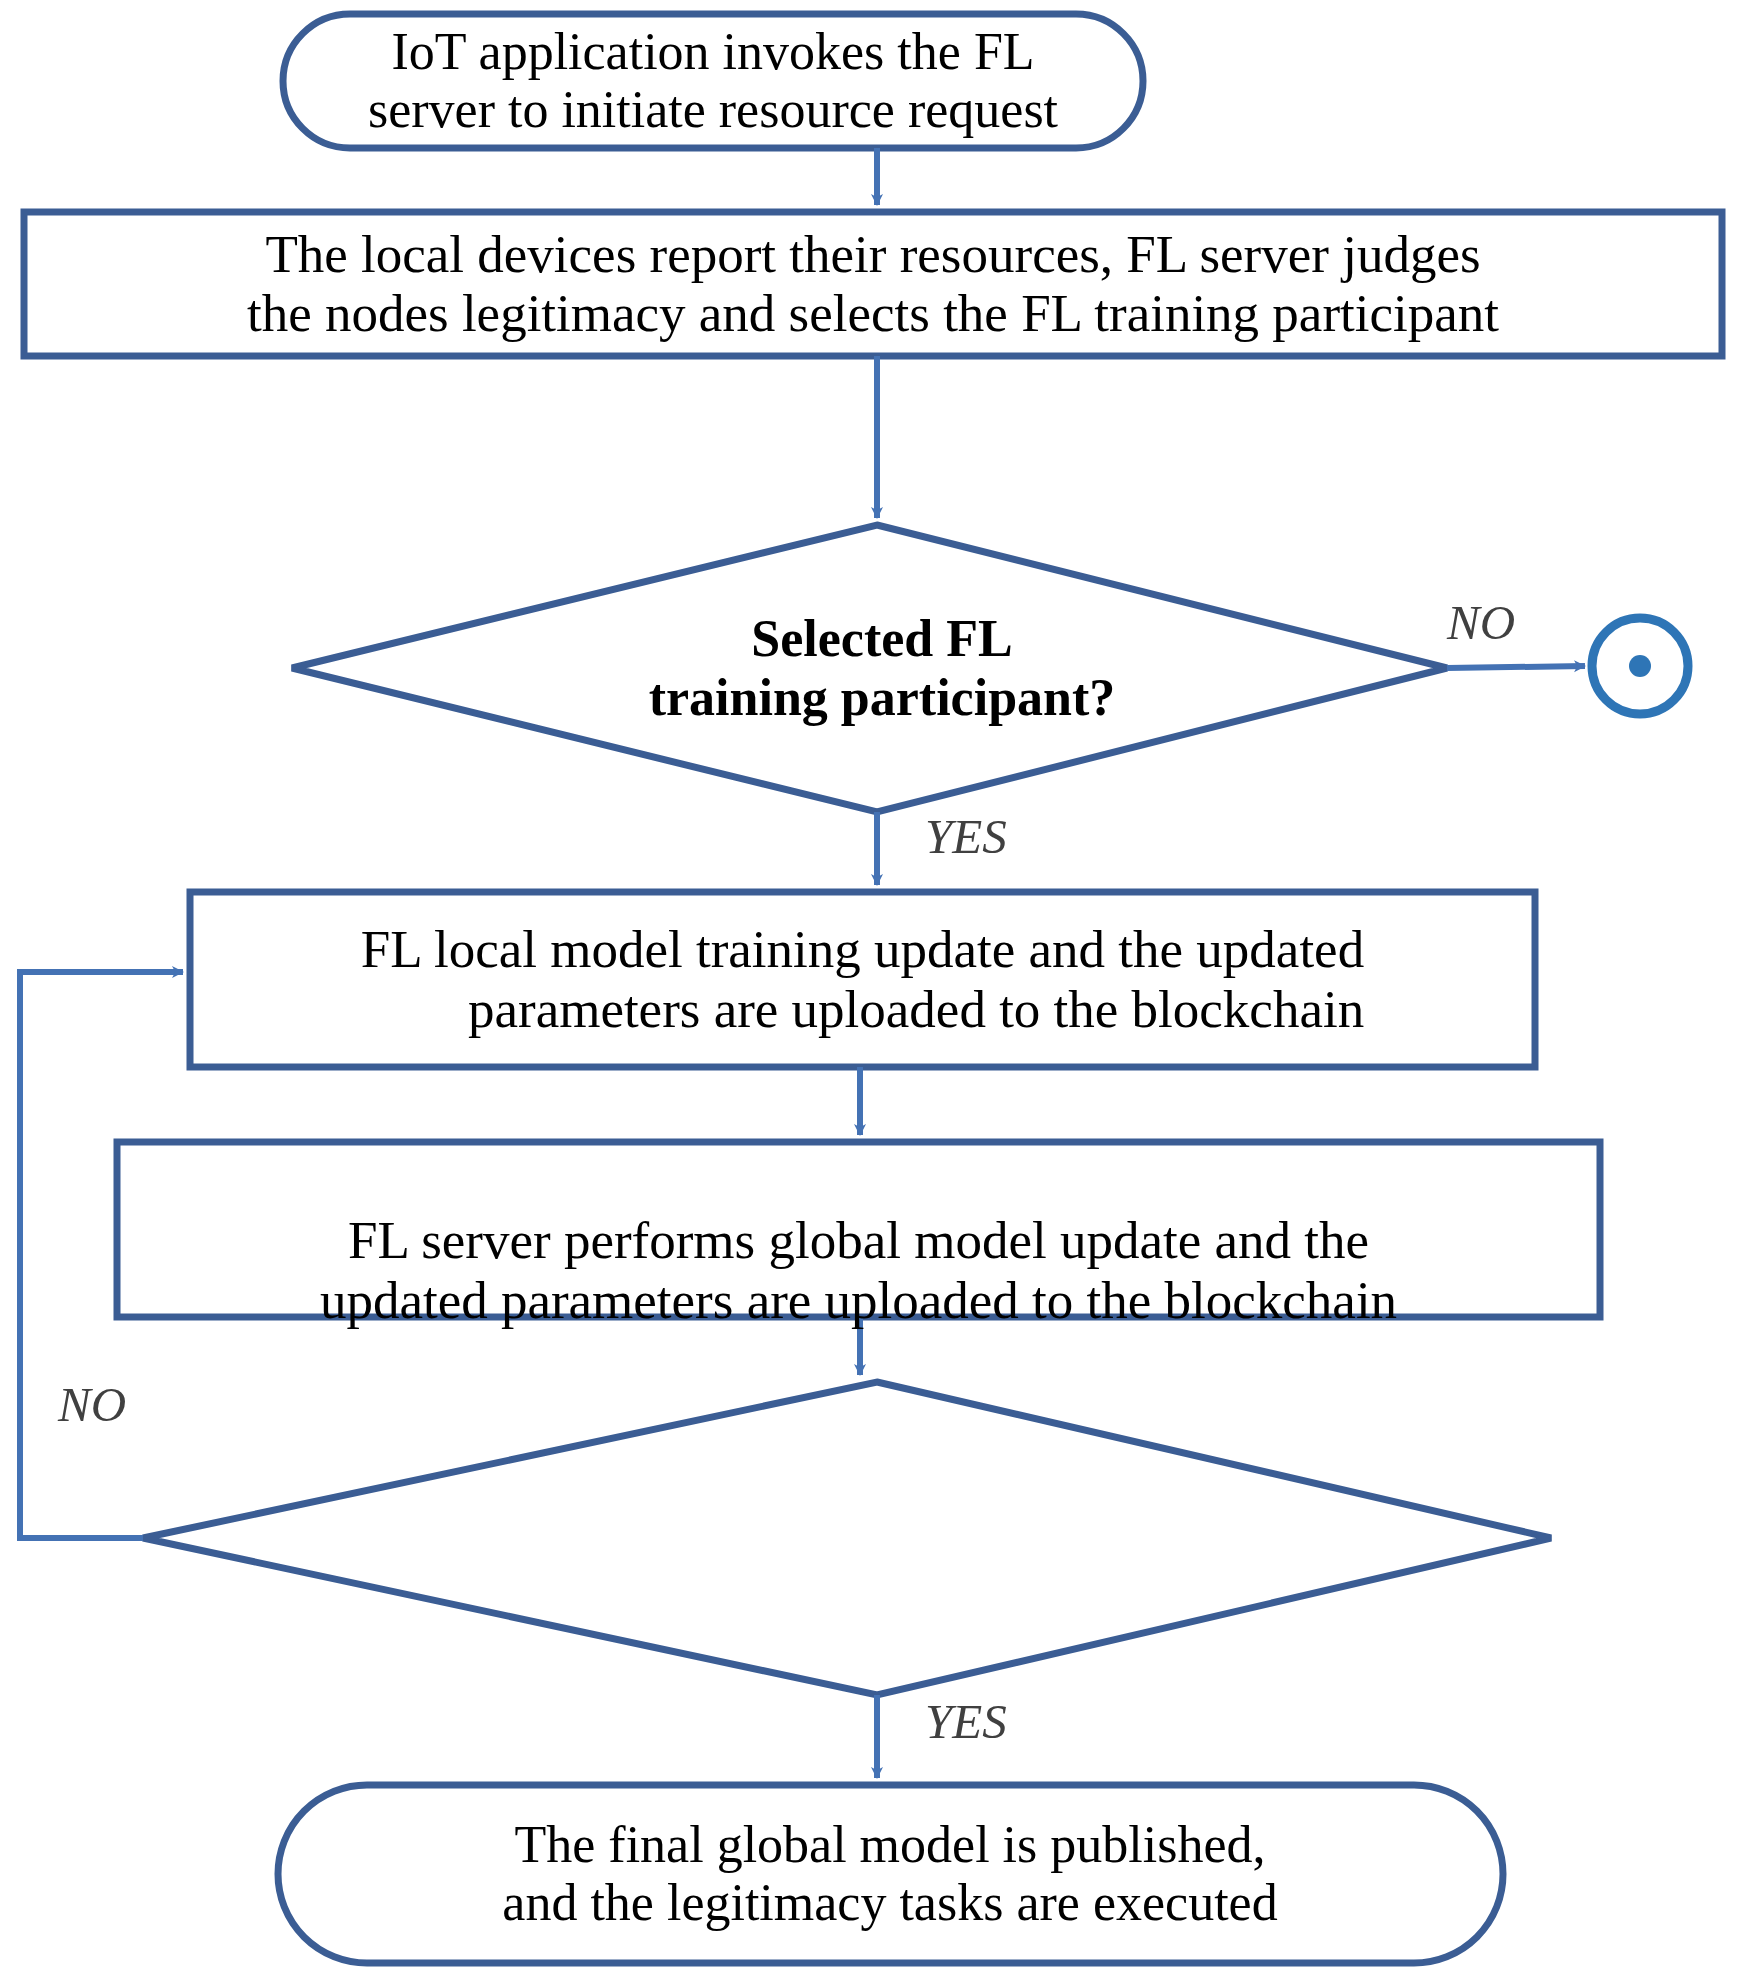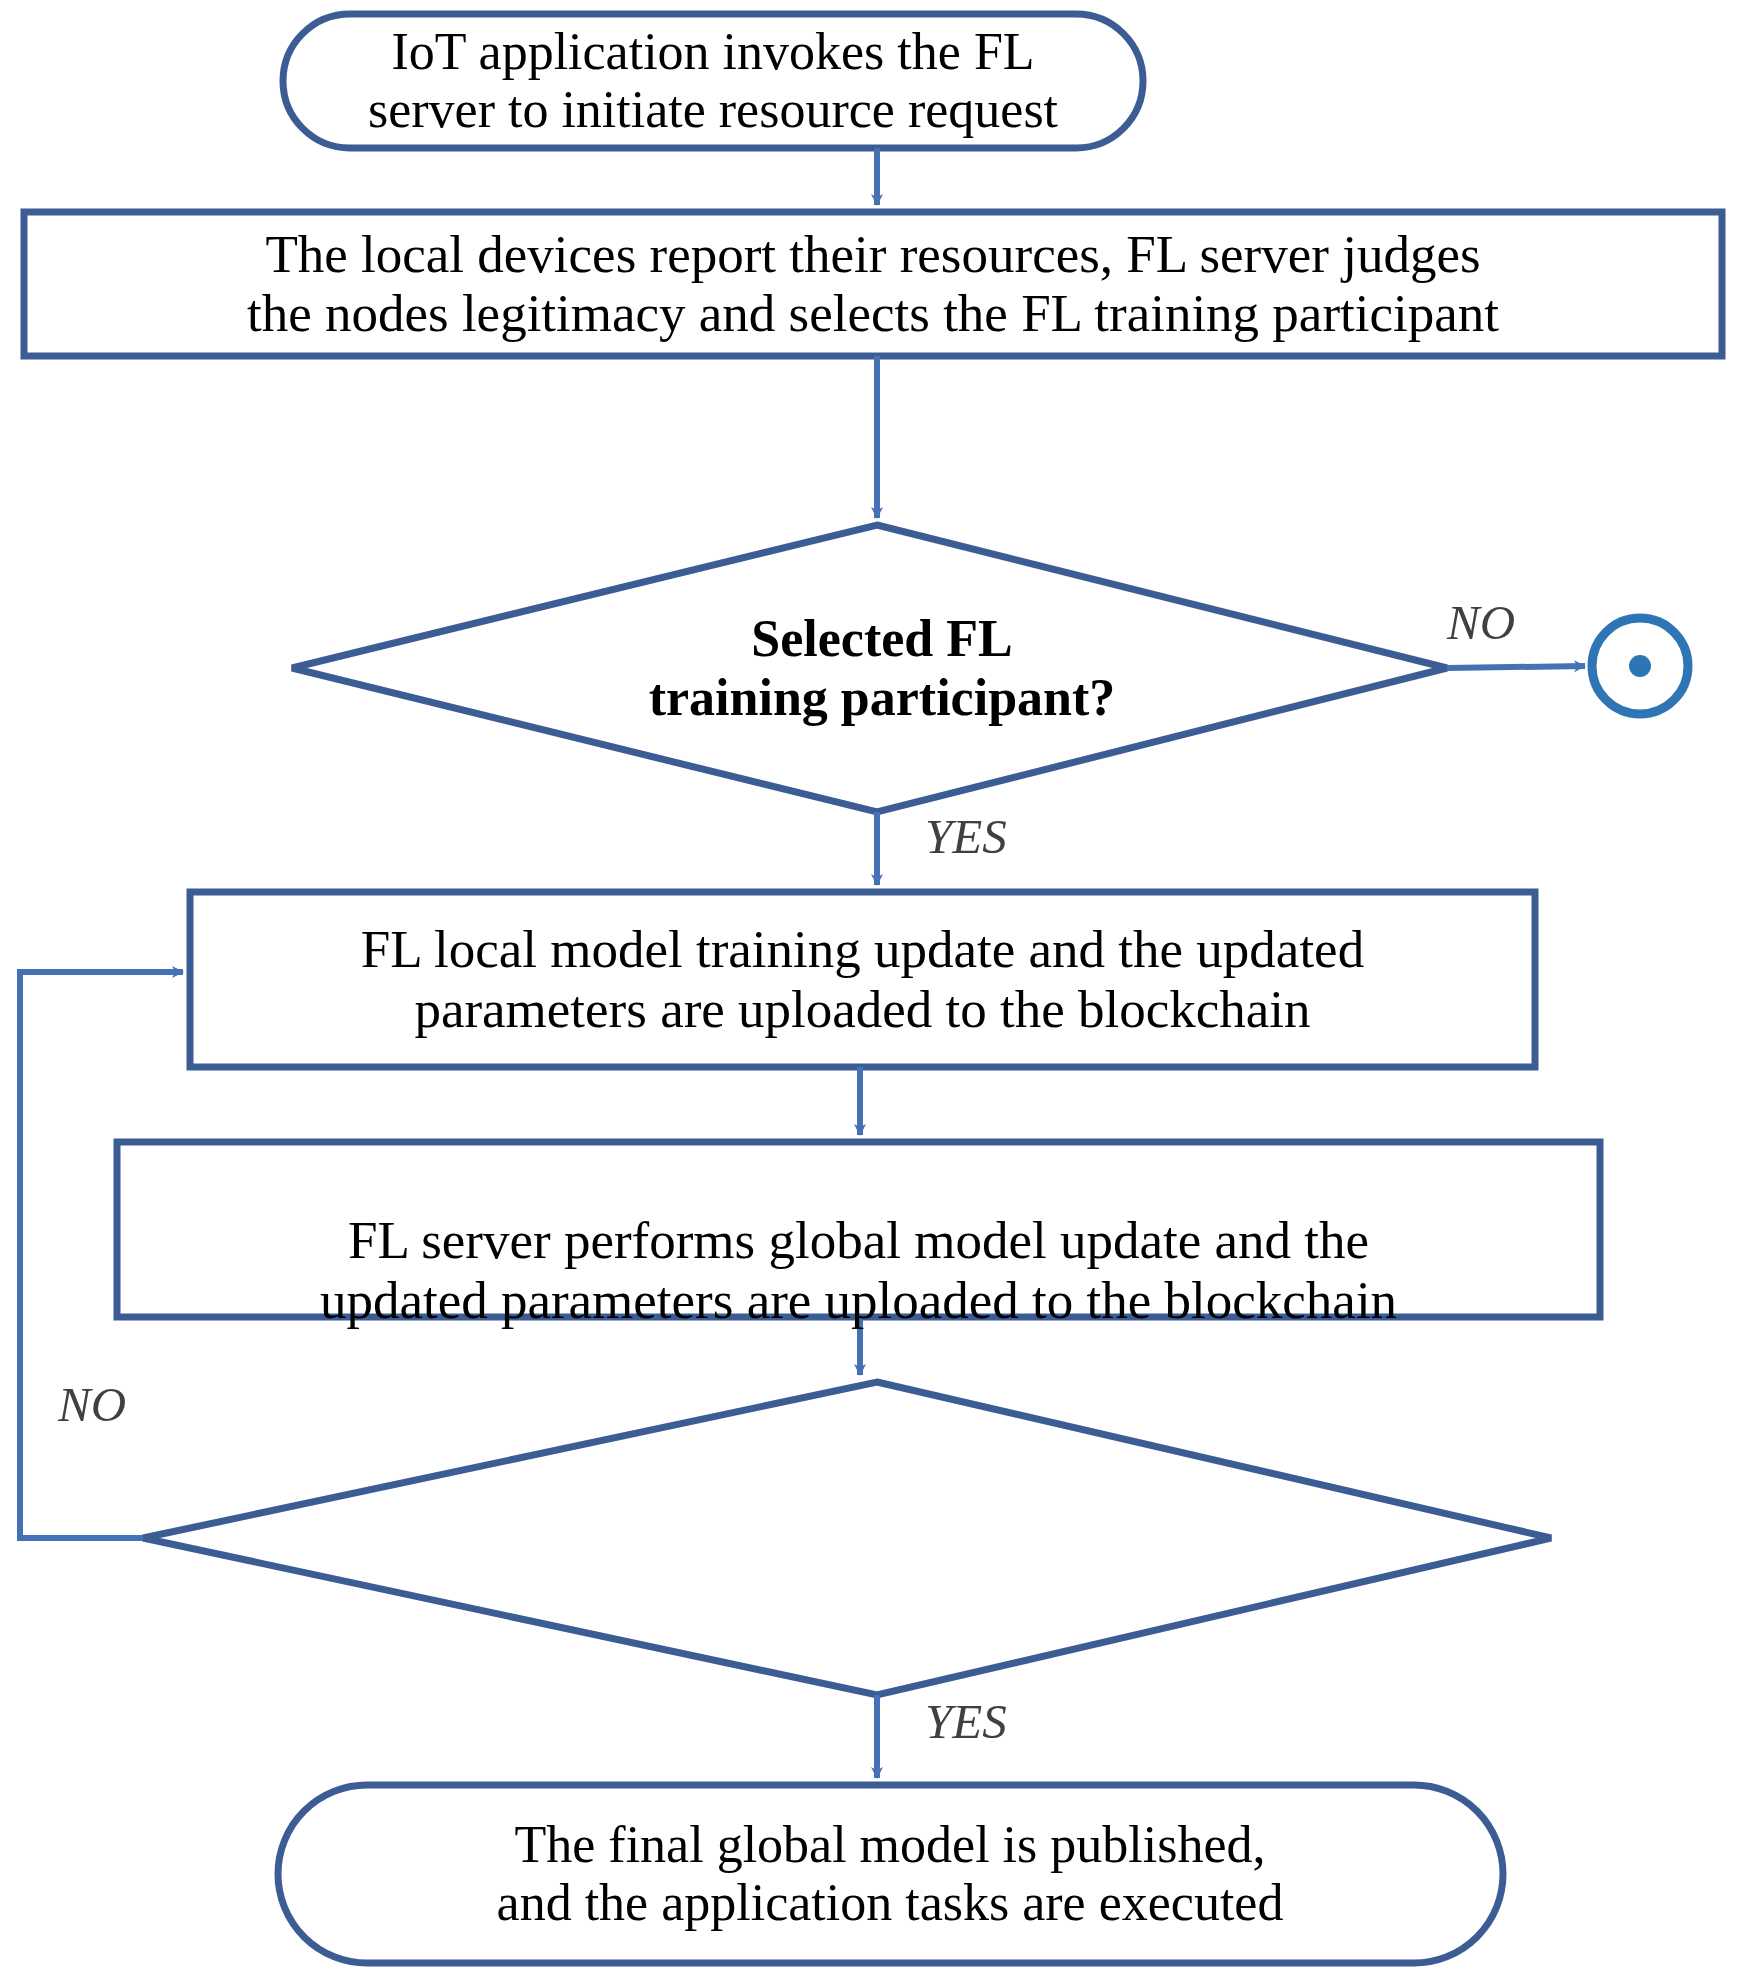--- a/index.html
+++ b/index.html
@@ -83,29 +83,29 @@
 
   <div class="node-text t-term" style="left:300px;top:14px;width:826px;height:134px;">IoT application invokes the FL
 server to initiate resource request</div>
 
   <div class="node-text t-proc" style="left:34px;top:212px;width:1678px;height:144px;">The local devices report their resources, FL server judges
 the nodes legitimacy and selects the FL training participant</div>
 
   <div class="node-text t-dec" style="left:532px;top:525px;width:700px;height:287px;font-weight:bold;">Selected FL
 training participant?</div>
 
-  <div class="node-text t-proc" style="left:200px;top:892px;width:1325px;height:175px;">FL local model training update and the updated
+  <div class="node-text t-proc" style="left:200px;top:892px;width:1325px;height:175px;text-align:right;">FL local model training update and the updated
 parameters are uploaded to the blockchain</div>
 
   <div class="node-text t-proc" style="left:127px;top:1183px;width:1463px;height:175px;text-align:center;">FL server performs global model update and the
 updated parameters are uploaded to the blockchain</div>
 
 
   <div class="node-text t-term" style="left:300px;top:1785px;width:1180px;height:178px;">The final global model is published,
-and the application tasks are executed</div>
+and the legitimacy tasks are executed</div>
 
   <div class="edge-label" style="left:1447px;top:598px;">NO</div>
 
   <div class="edge-label" style="left:925px;top:812px;">YES</div>
 
   <div class="edge-label" style="left:58px;top:1380px;">NO</div>
 
   <div class="edge-label" style="left:925px;top:1697px;">YES</div>
 
 </div>

